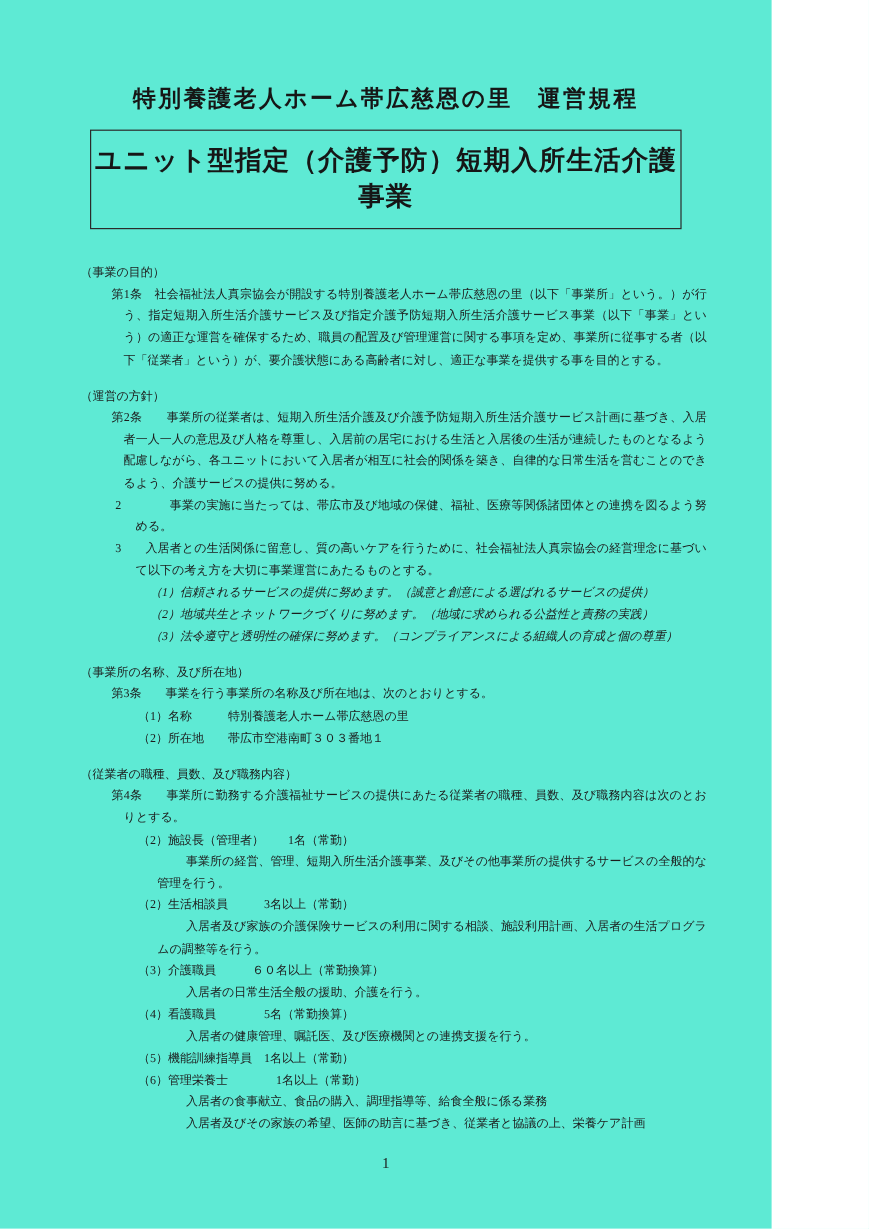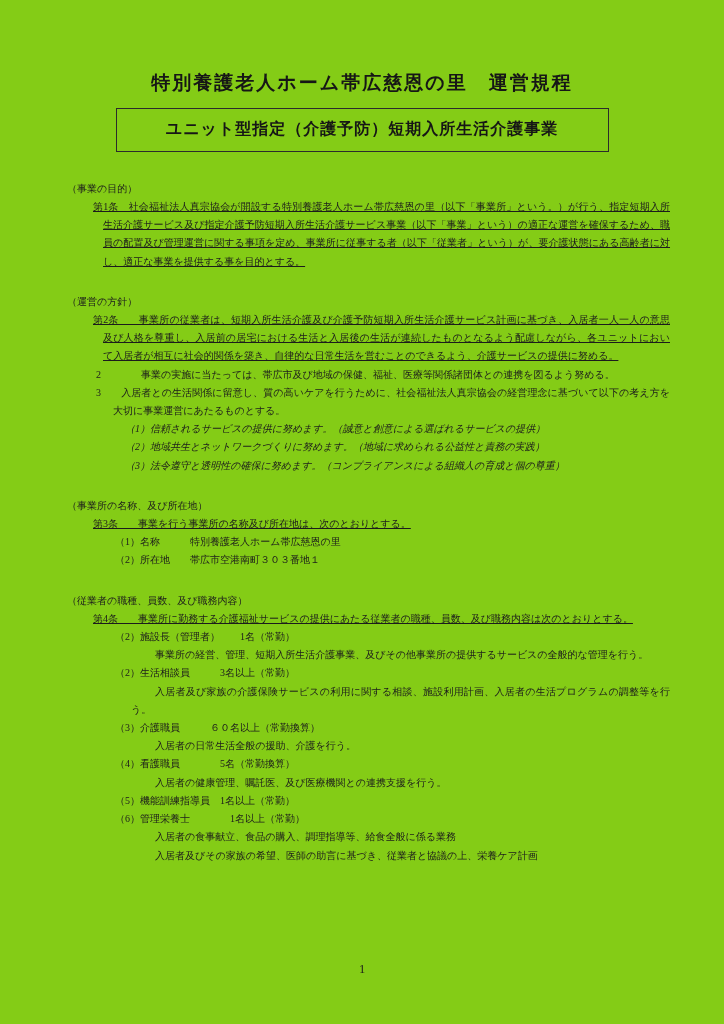--- a/index.html
+++ b/index.html
@@ -2,59 +2,59 @@
 <html><head>
 <meta charset="utf-8">
 <style>
   html, body {
     margin: 0;
     padding: 0;
     background: #ffffff;
   }
   .page {
     position: relative;
-    width: 724px;
+    width: 643px;
     height: 1024px;
-    background: #84cc16;
+    background: #5eead4;
     overflow: hidden;
     font-family: "Liberation Serif", "DejaVu Serif", serif;
     color: #1c1c1c;
   }
   .doc-title {
     padding-top: 72px;
     text-align: center;
     font-size: 19px;
     font-weight: bold;
     letter-spacing: 2px;
     line-height: 1.2;
     color: #161616;
   }
   .subtitle-box {
     width: 493px;
     margin: 13px auto 0 auto;
     border: 1.5px solid #2b2b2b;
     text-align: center;
-    font-size: 16px;
+    font-size: 22px;
     font-weight: bold;
     letter-spacing: 1px;
     padding: 10px 0 11px 0;
     color: #161616;
     box-sizing: border-box;
   }
   .doc-body {
     margin: 28px 54px 0 67px;
     font-size: 10px;
     line-height: 18.2px;
     text-align: justify;
   }
   .section { margin-top: 0; }
-  .section + .section { margin-top: 22px; }
+  .section + .section { margin-top: 12px; }
   .b { margin: 0; padding: 0; }
   .b-heading  { padding-left: 0; }
-  .b-article  { padding-left: 36px; text-indent: -10px; text-decoration: underline; }
+  .b-article  { padding-left: 36px; text-indent: -10px; }
   .b-numbered { padding-left: 46px; text-indent: -17px; }
   .b-item2    { padding-left: 58px; font-style: italic; }
   .b-item     { padding-left: 48px; }
   .b-desc     { padding-left: 64px; text-indent: 24px; }
   .page-footer {
     position: absolute;
     top: 962px;
     left: 0;
     right: 0;
     text-align: center;

